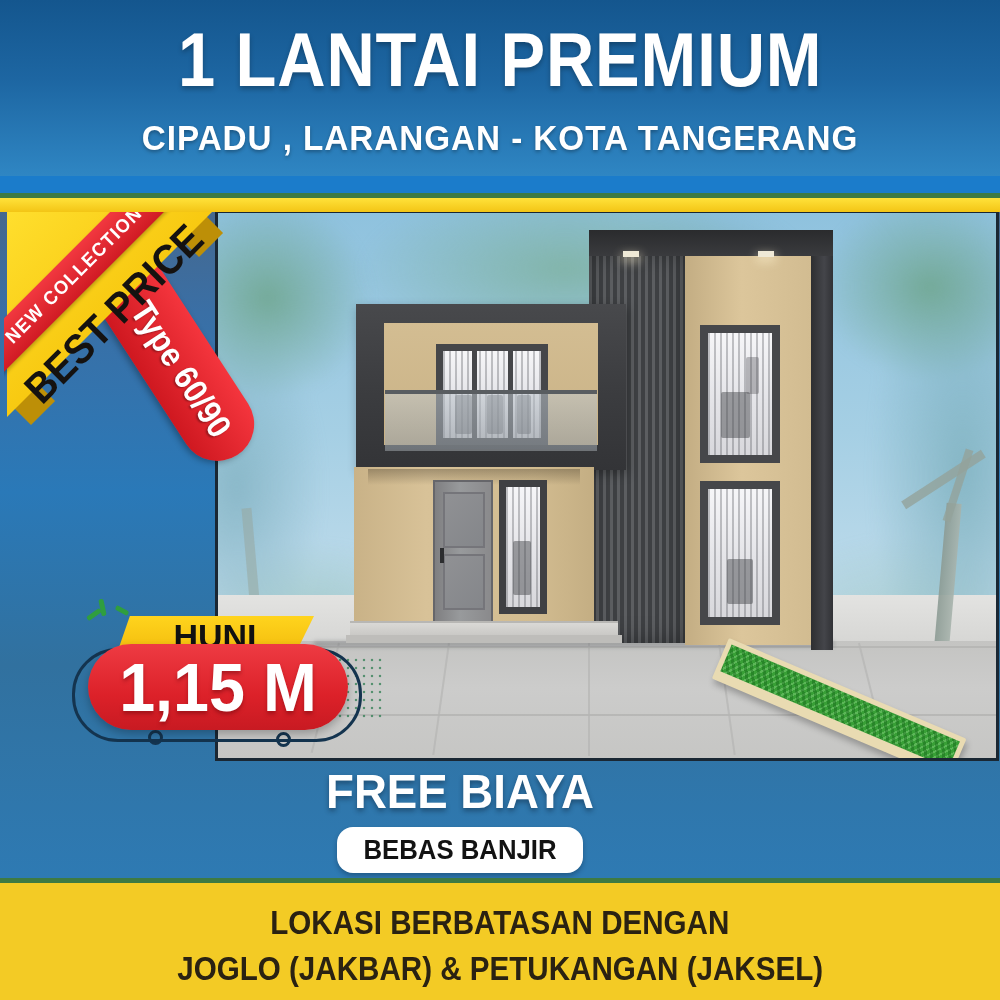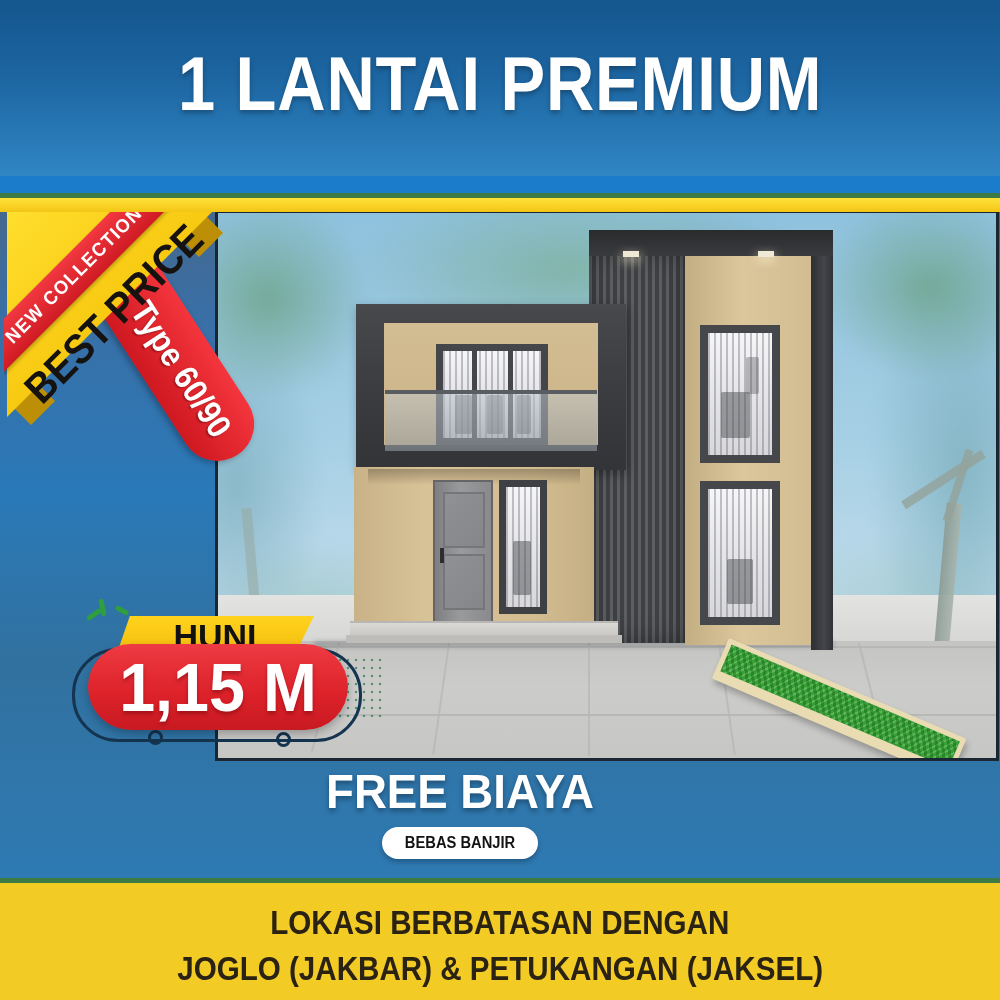--- a/index.html
+++ b/index.html
@@ -3,21 +3,21 @@
 <meta charset="utf-8">
 <style>
   html,body{margin:0;padding:0;background:#222;}
   .poster{position:relative;width:1000px;height:1000px;overflow:hidden;
     font-family:"Liberation Sans",sans-serif;background:#2a79b8;}
   .sqz{display:inline-block;transform:scaleX(.88);transform-origin:center;}
 
   
   .hdr{position:absolute;left:0;top:0;width:1000px;height:176px;text-align:center;color:#fff;
     background:linear-gradient(180deg,#14568e 0%,#1d66a2 45%,#2f86c3 100%);}
-  .hdr-title{position:absolute;left:0;right:0;top:40px;font-size:76px;font-weight:700;letter-spacing:1px;
+  .hdr-title{position:absolute;left:0;right:0;top:16px;font-size:76px;font-weight:700;letter-spacing:1px;
     text-shadow:0 3px 6px rgba(0,0,0,.28);white-space:nowrap;}
   .hdr-sub{position:absolute;left:0;right:0;top:118px;font-size:35px;font-weight:700;letter-spacing:1px;
     text-shadow:0 2px 4px rgba(0,0,0,.3);white-space:nowrap;}
   .hdr-sub .sqz{transform:scaleX(.95);}
 
   .strip-blue{position:absolute;left:0;top:176px;width:1000px;height:17px;background:#1b7ccb;}
   .strip-green{position:absolute;left:0;width:1000px;height:5px;background:#3e7a43;}
   .strip-green.t{top:193px;}
   .strip-green.b{top:878px;}
   .strip-yellow{position:absolute;left:0;top:198px;width:1000px;height:14px;
@@ -78,37 +78,40 @@
     display:flex;align-items:center;justify-content:center;color:#fff;font-size:68px;font-weight:700;
     text-shadow:0 3px 4px rgba(120,10,15,.5);box-shadow:0 4px 8px rgba(0,0,0,.25);white-space:nowrap;}
   .price-pill .sqz{transform:scaleX(.95);}
 
   
   .features{position:absolute;left:0;top:552px;width:1000px;display:flex;justify-content:center;gap:120px;padding-left:20px;}
   .feature{text-align:center;}
   .f-title{font-size:48px;font-weight:700;color:#fff;text-shadow:0 3px 5px rgba(10,30,50,.45);white-space:nowrap;}
   .f-title .sqz{transform:scaleX(.95);}
   .f-pill{margin:8px auto 0;background:#fff;border-radius:16px;padding:7px 18px;width:max-content;
-    font-size:16px;font-weight:700;color:#131313;box-shadow:0 3px 5px rgba(0,20,40,.3);white-space:nowrap;}
+    font-size:28px;font-weight:700;color:#131313;box-shadow:0 3px 5px rgba(0,20,40,.3);white-space:nowrap;}
   .f-pill .sqz{transform:scaleX(.92);}
 
   
   .ftr{position:absolute;left:0;top:883px;width:1000px;height:117px;background:#f3cb25;
     color:#2a2212;text-align:center;padding-top:16px;box-sizing:border-box;}
   .ftr-line{font-size:34px;font-weight:700;line-height:46px;white-space:nowrap;}
   .ftr-line .sqz{transform:scaleX(.87);}
 </style>
 </head>
 <body>
 
 <div class="poster">
 
   <header class="hdr">
     <div class="hdr-title">
       <span class="sqz">1 LANTAI PREMIUM</span>
+    </div>
+    <div class="hdr-sub">
+      <span class="sqz">CIPADU , LARANGAN - KOTA TANGERANG</span>
     </div>
   </header>
 
   <div class="strip-blue"></div>
   <div class="strip-green t"></div>
   <div class="strip-yellow"></div>
 
   <main class="content">
 
     <div class="photo">

